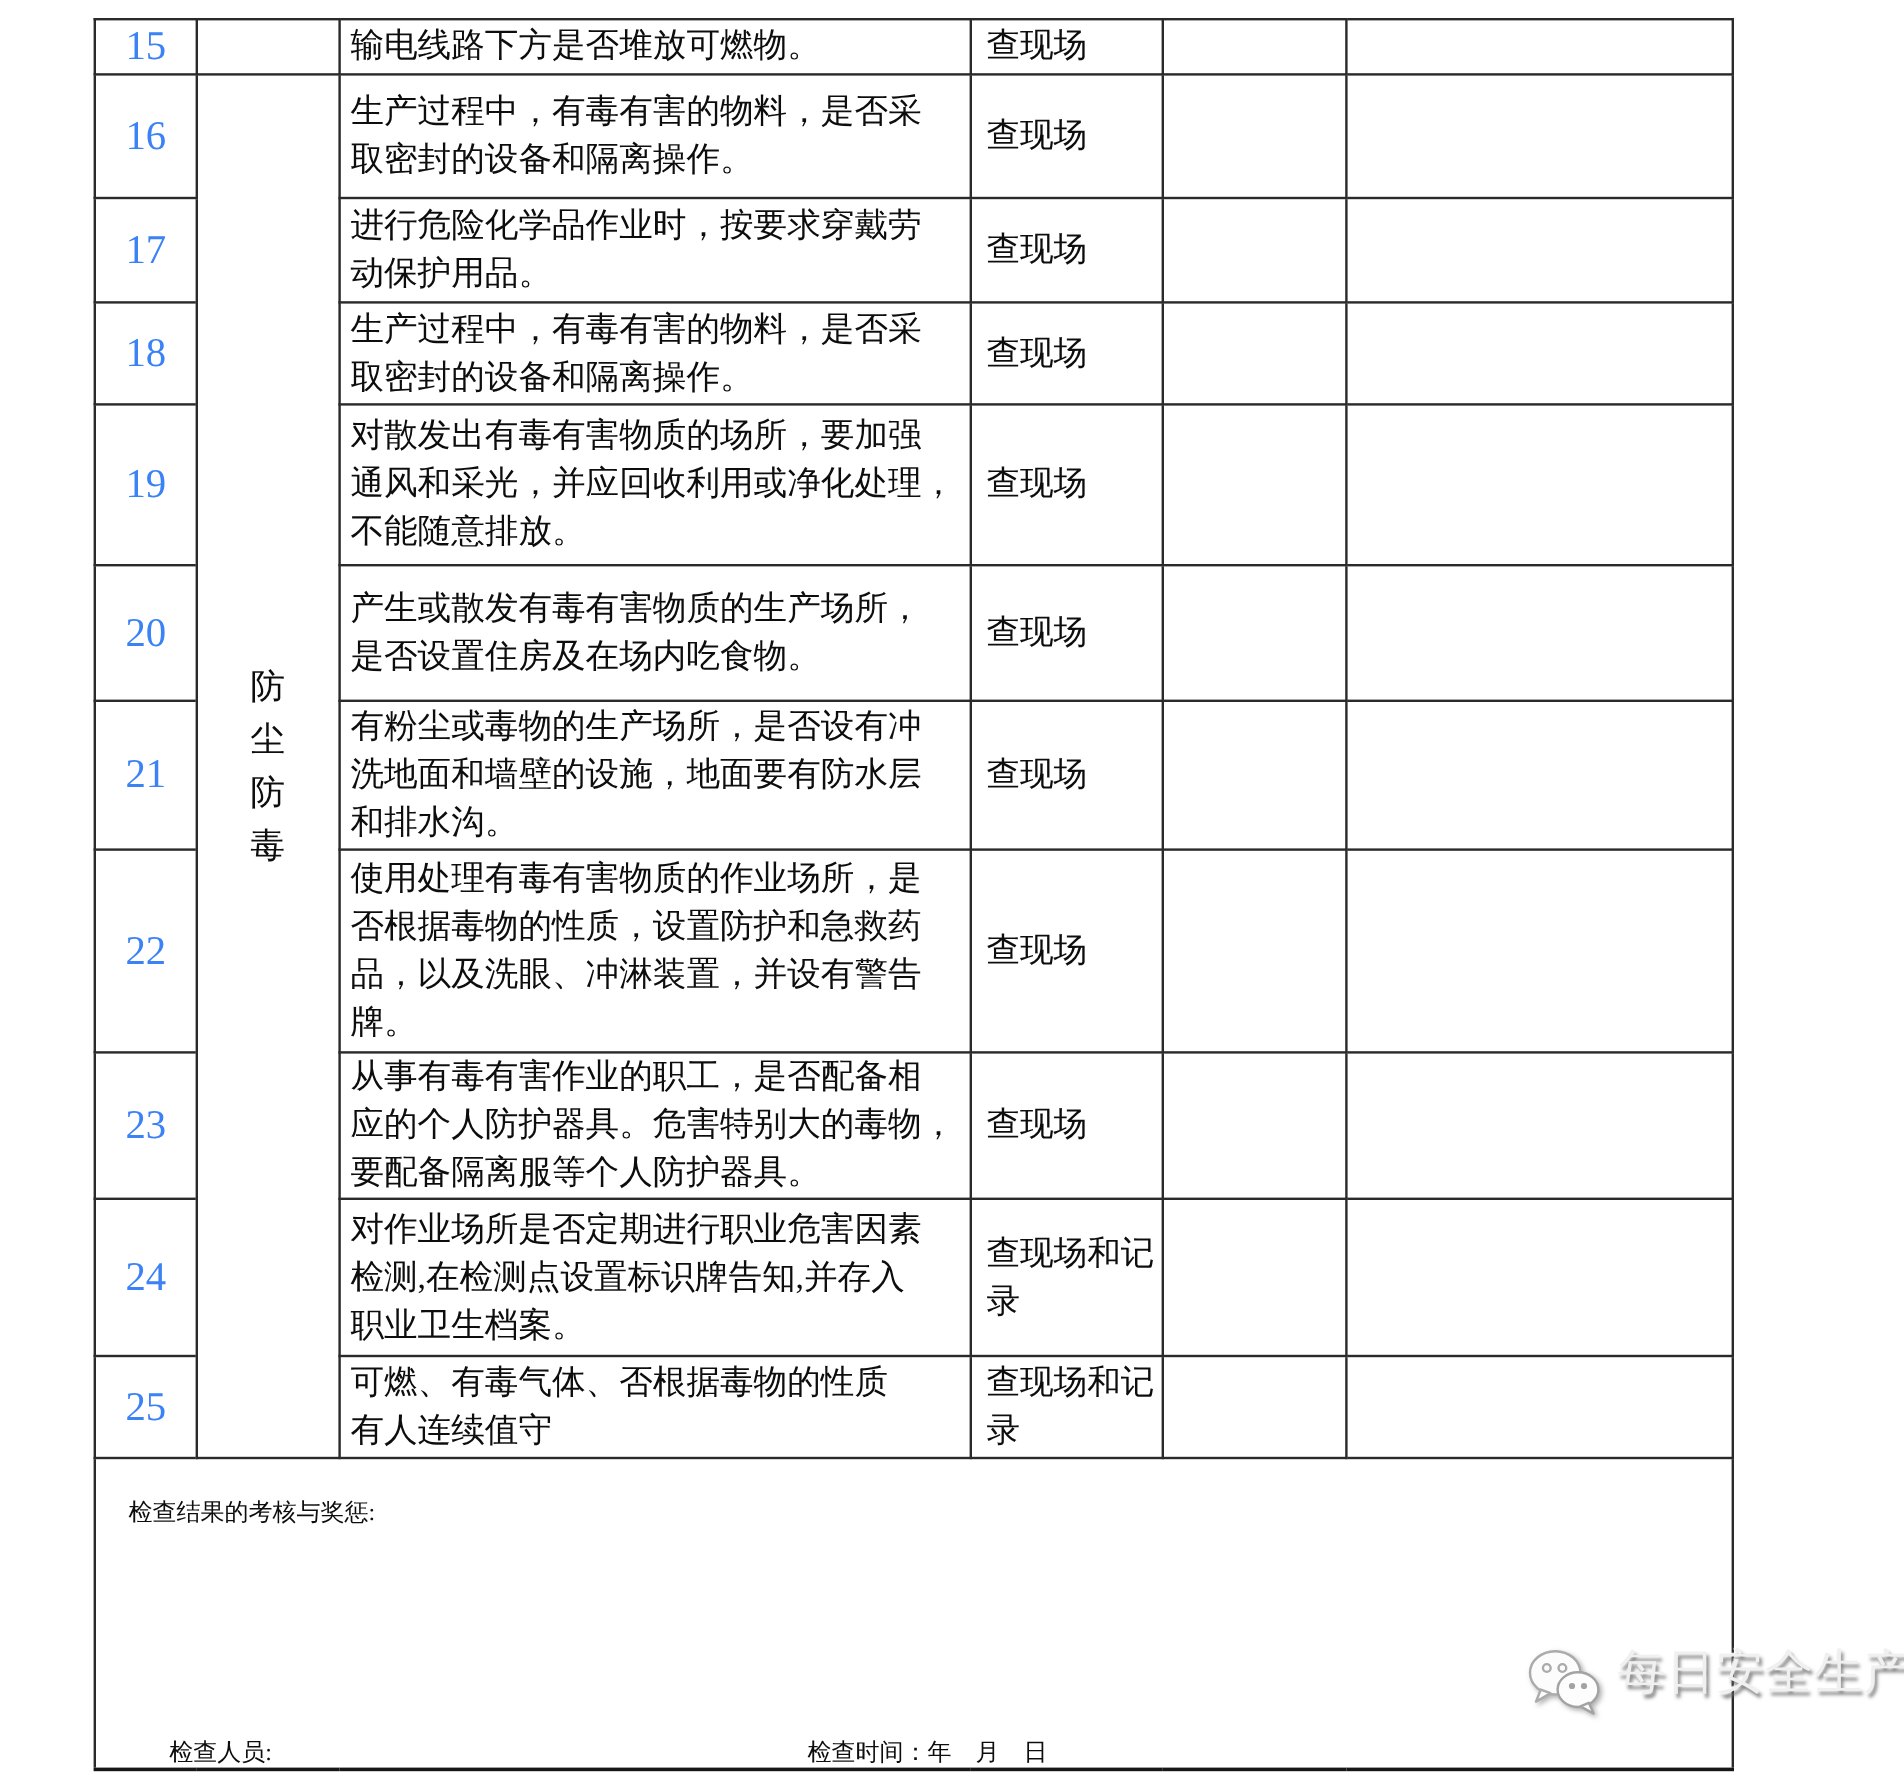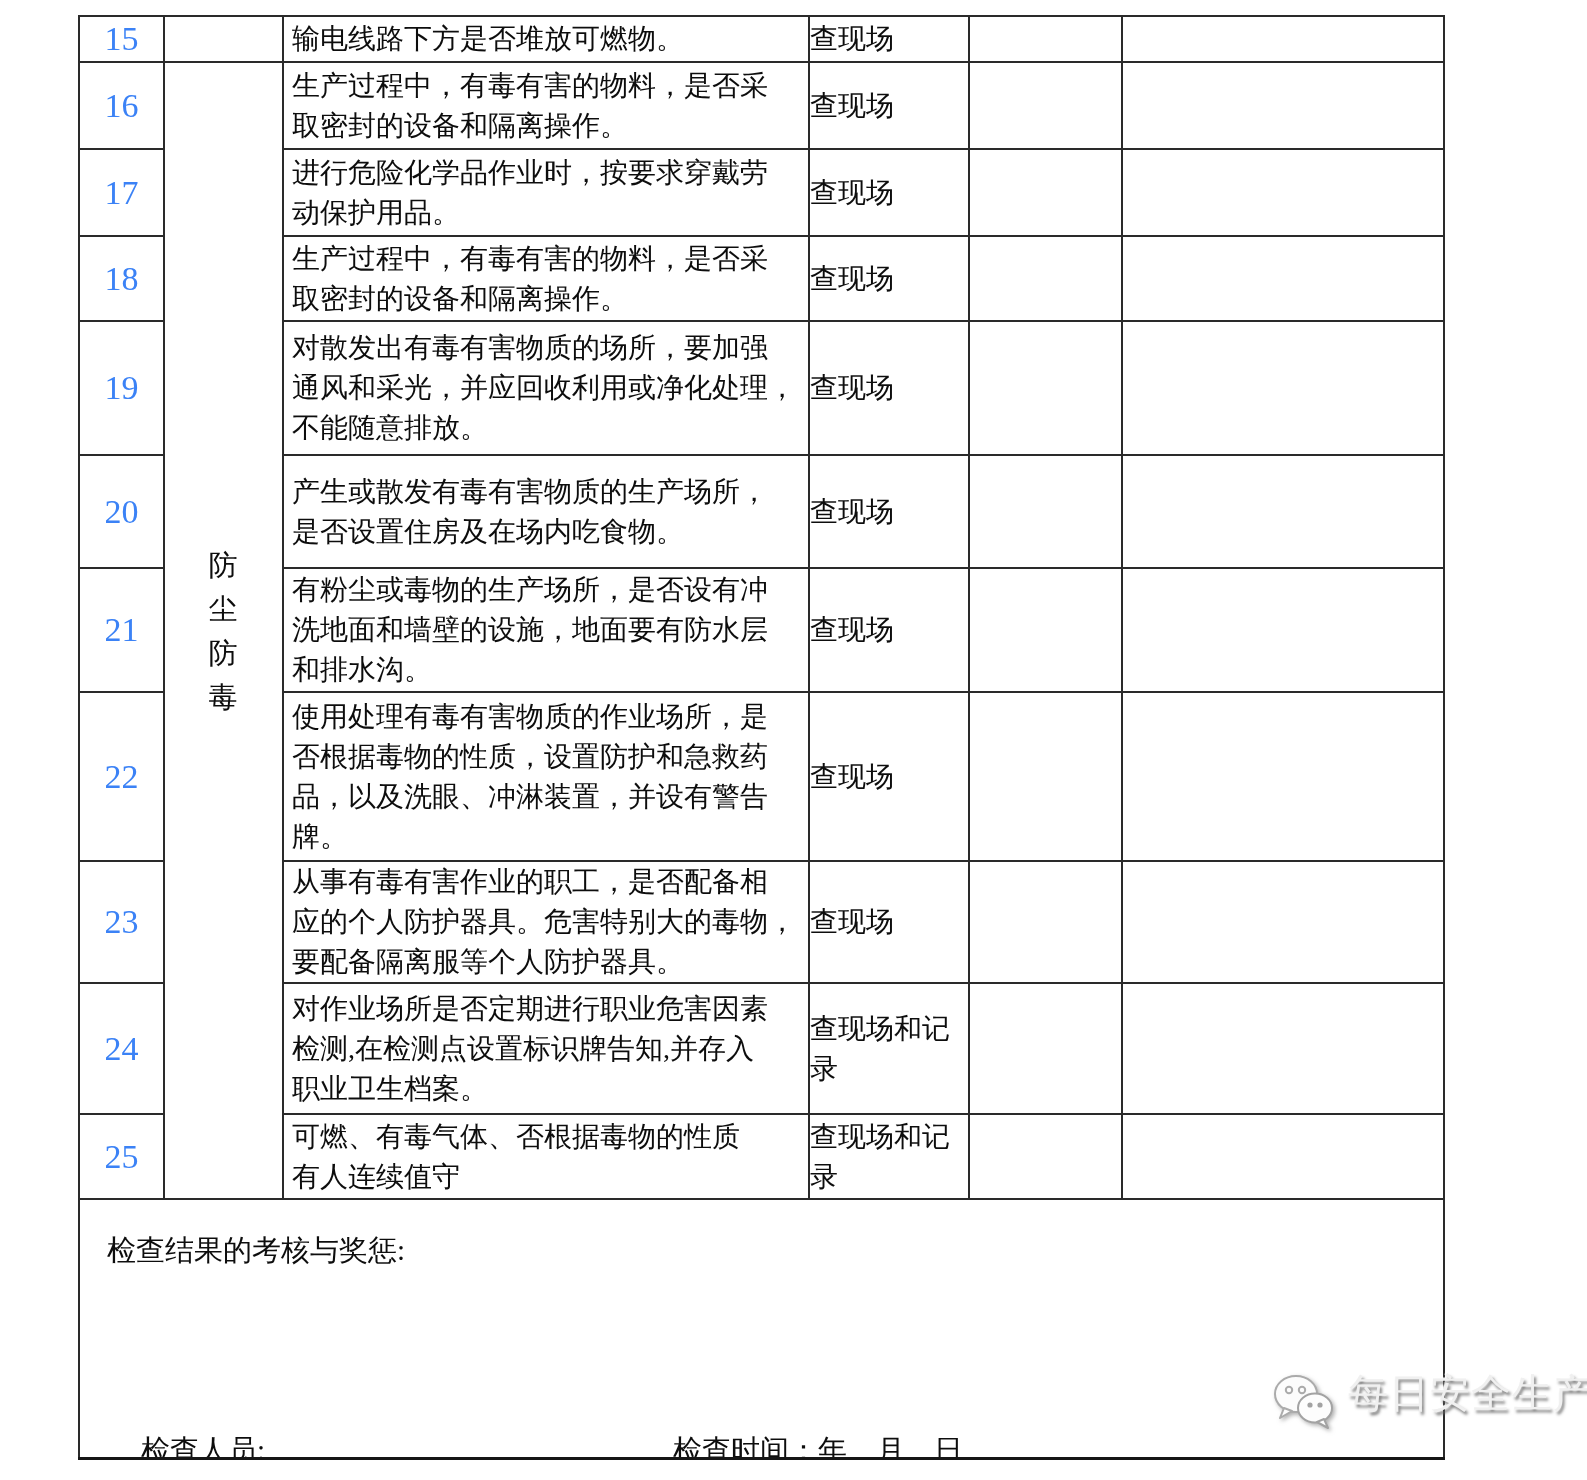--- a/index.html
+++ b/index.html
@@ -28,28 +28,28 @@
   .cat-text{white-space:pre-line;line-height:44px;letter-spacing:1px;}
   td.content{
     font-size:28px;
   }
   .content-text{
     white-space:pre-line;line-height:40px;padding:0 6px 0 8px;text-align:left;
   }
   td.method{
     font-size:28px;
   }
-  .method-text{white-space:pre-line;line-height:40px;text-align:left;}
+  .method-text{white-space:pre-line;line-height:40px;padding-left:12px;text-align:left;}
   td.blank{background:#fff;}
-  tr.r15{height:46px;} tr.r16{height:87px;} tr.r17{height:87px;} tr.r18{height:85px;}
+  tr.r15{height:46px;} tr.r16{height:103px;} tr.r17{height:87px;} tr.r18{height:85px;}
   tr.r19{height:134px;} tr.r20{height:113px;margin-left:16px;} tr.r21{height:124px;} tr.r22{height:169px;}
   tr.r23{height:121px;} tr.r24{height:131px;} tr.r25{height:85px;}
   tr.rfoot{height:259px;}
   .footer-inner{
-    position:relative;width:100%;height:222px;font-size:29px;padding-left:41px;
+    position:relative;width:100%;height:222px;font-size:20px;padding-left:41px;
   }
   .result-label{position:absolute;left:27px;top:14px;}
   .inspector-label{position:absolute;left:61px;top:214px;}
   .time-line{position:absolute;left:593px;top:214px;white-space:pre;}
   
   .watermark{
     position:absolute;left:1272px;top:1372px;width:360px;height:75px;
     display:flex;z-index:5;pointer-events:none;
   }
   .wm-logo{flex:0 0 auto;width:64px;height:60px;filter:drop-shadow(2px 2px 2px rgba(110,110,110,0.55));}

